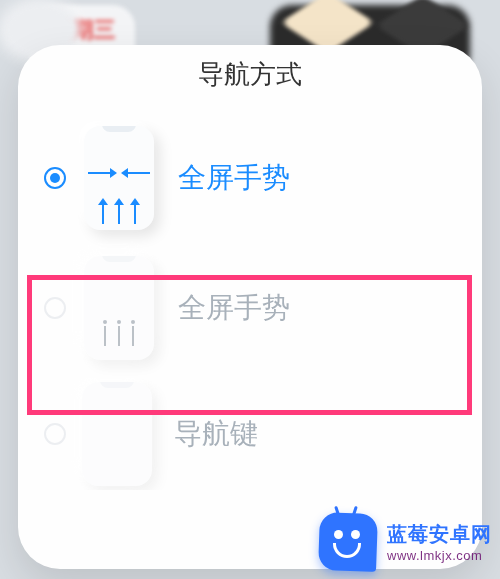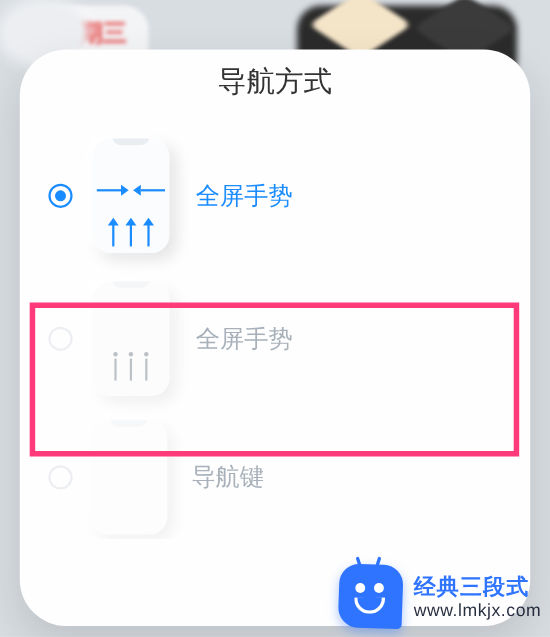--- a/index.html
+++ b/index.html
@@ -85,21 +85,21 @@
     border-radius: 16px;
     background: #fbfcfd;
     box-shadow:
       -6px -6px 12px rgba(255,255,255,.9),
        6px  6px 14px rgba(0,0,0,.10);
     position: relative;
     flex: 0 0 70px;
     overflow: hidden;
   }
   .option-label {
-    font-size: 22px;
+    font-size: 28px;
     color: #a8b1ba;
     font-weight: 400;
     margin-left: 6px;
   }
   .option-label.active { color: #1a8cff; }
 
   
   .thumb-gesture .hline {
     position:absolute; top:46px; height:2px; background:#1a8cff;
   }
@@ -184,21 +184,21 @@
   .wm-icon .eye.l{ left:15px; } .wm-icon .eye.r{ left:32px; }
   .wm-icon .ant{
     position:absolute; width:3px; height:12px; background:#2f74ff; top:-7px; border-radius:2px;
   }
   .wm-icon .ant.l{ left:17px; transform:rotate(-18deg);} .wm-icon .ant.r{ left:34px; transform:rotate(18deg);}
   .wm-icon .mouth{
     position:absolute; left:14px; top:30px; width:28px; height:15px;
     border:3px solid #fff; border-top:none; border-radius:0 0 20px 20px;
   }
   .wm-text .t1{ font-size:20px; font-weight:700; color:#2f74ff; letter-spacing:1px;}
-  .wm-text .t2{ font-size:16px; color:#0f172a; opacity:.9; letter-spacing:.5px;}
+  .wm-text .t2{ font-size:13px; color:#701a75; opacity:.9; letter-spacing:.5px;}
 </style>
 </head>
 <body>
 
 <div class="bg-widget bg-date">
   <span>星期三</span>
 </div>
 <div class="bg-gear"></div>
 <div class="bg-widget bg-box-right"></div>
 <div class="bg-cube1"></div>
@@ -253,16 +253,16 @@
 <div class="watermark">
   <div class="wm-icon">
     <div class="ant l"></div>
       <div class="ant r"></div>
     <div class="blob"></div>
     <div class="eye l"></div>
       <div class="eye r"></div>
     <div class="mouth"></div>
   </div>
   <div class="wm-text">
-    <div class="t1">经典三段式</div>
+    <div class="t1">蓝莓安卓网</div>
     <div class="t2">www.lmkjx.com</div>
   </div>
 </div>
 
 </body></html>

